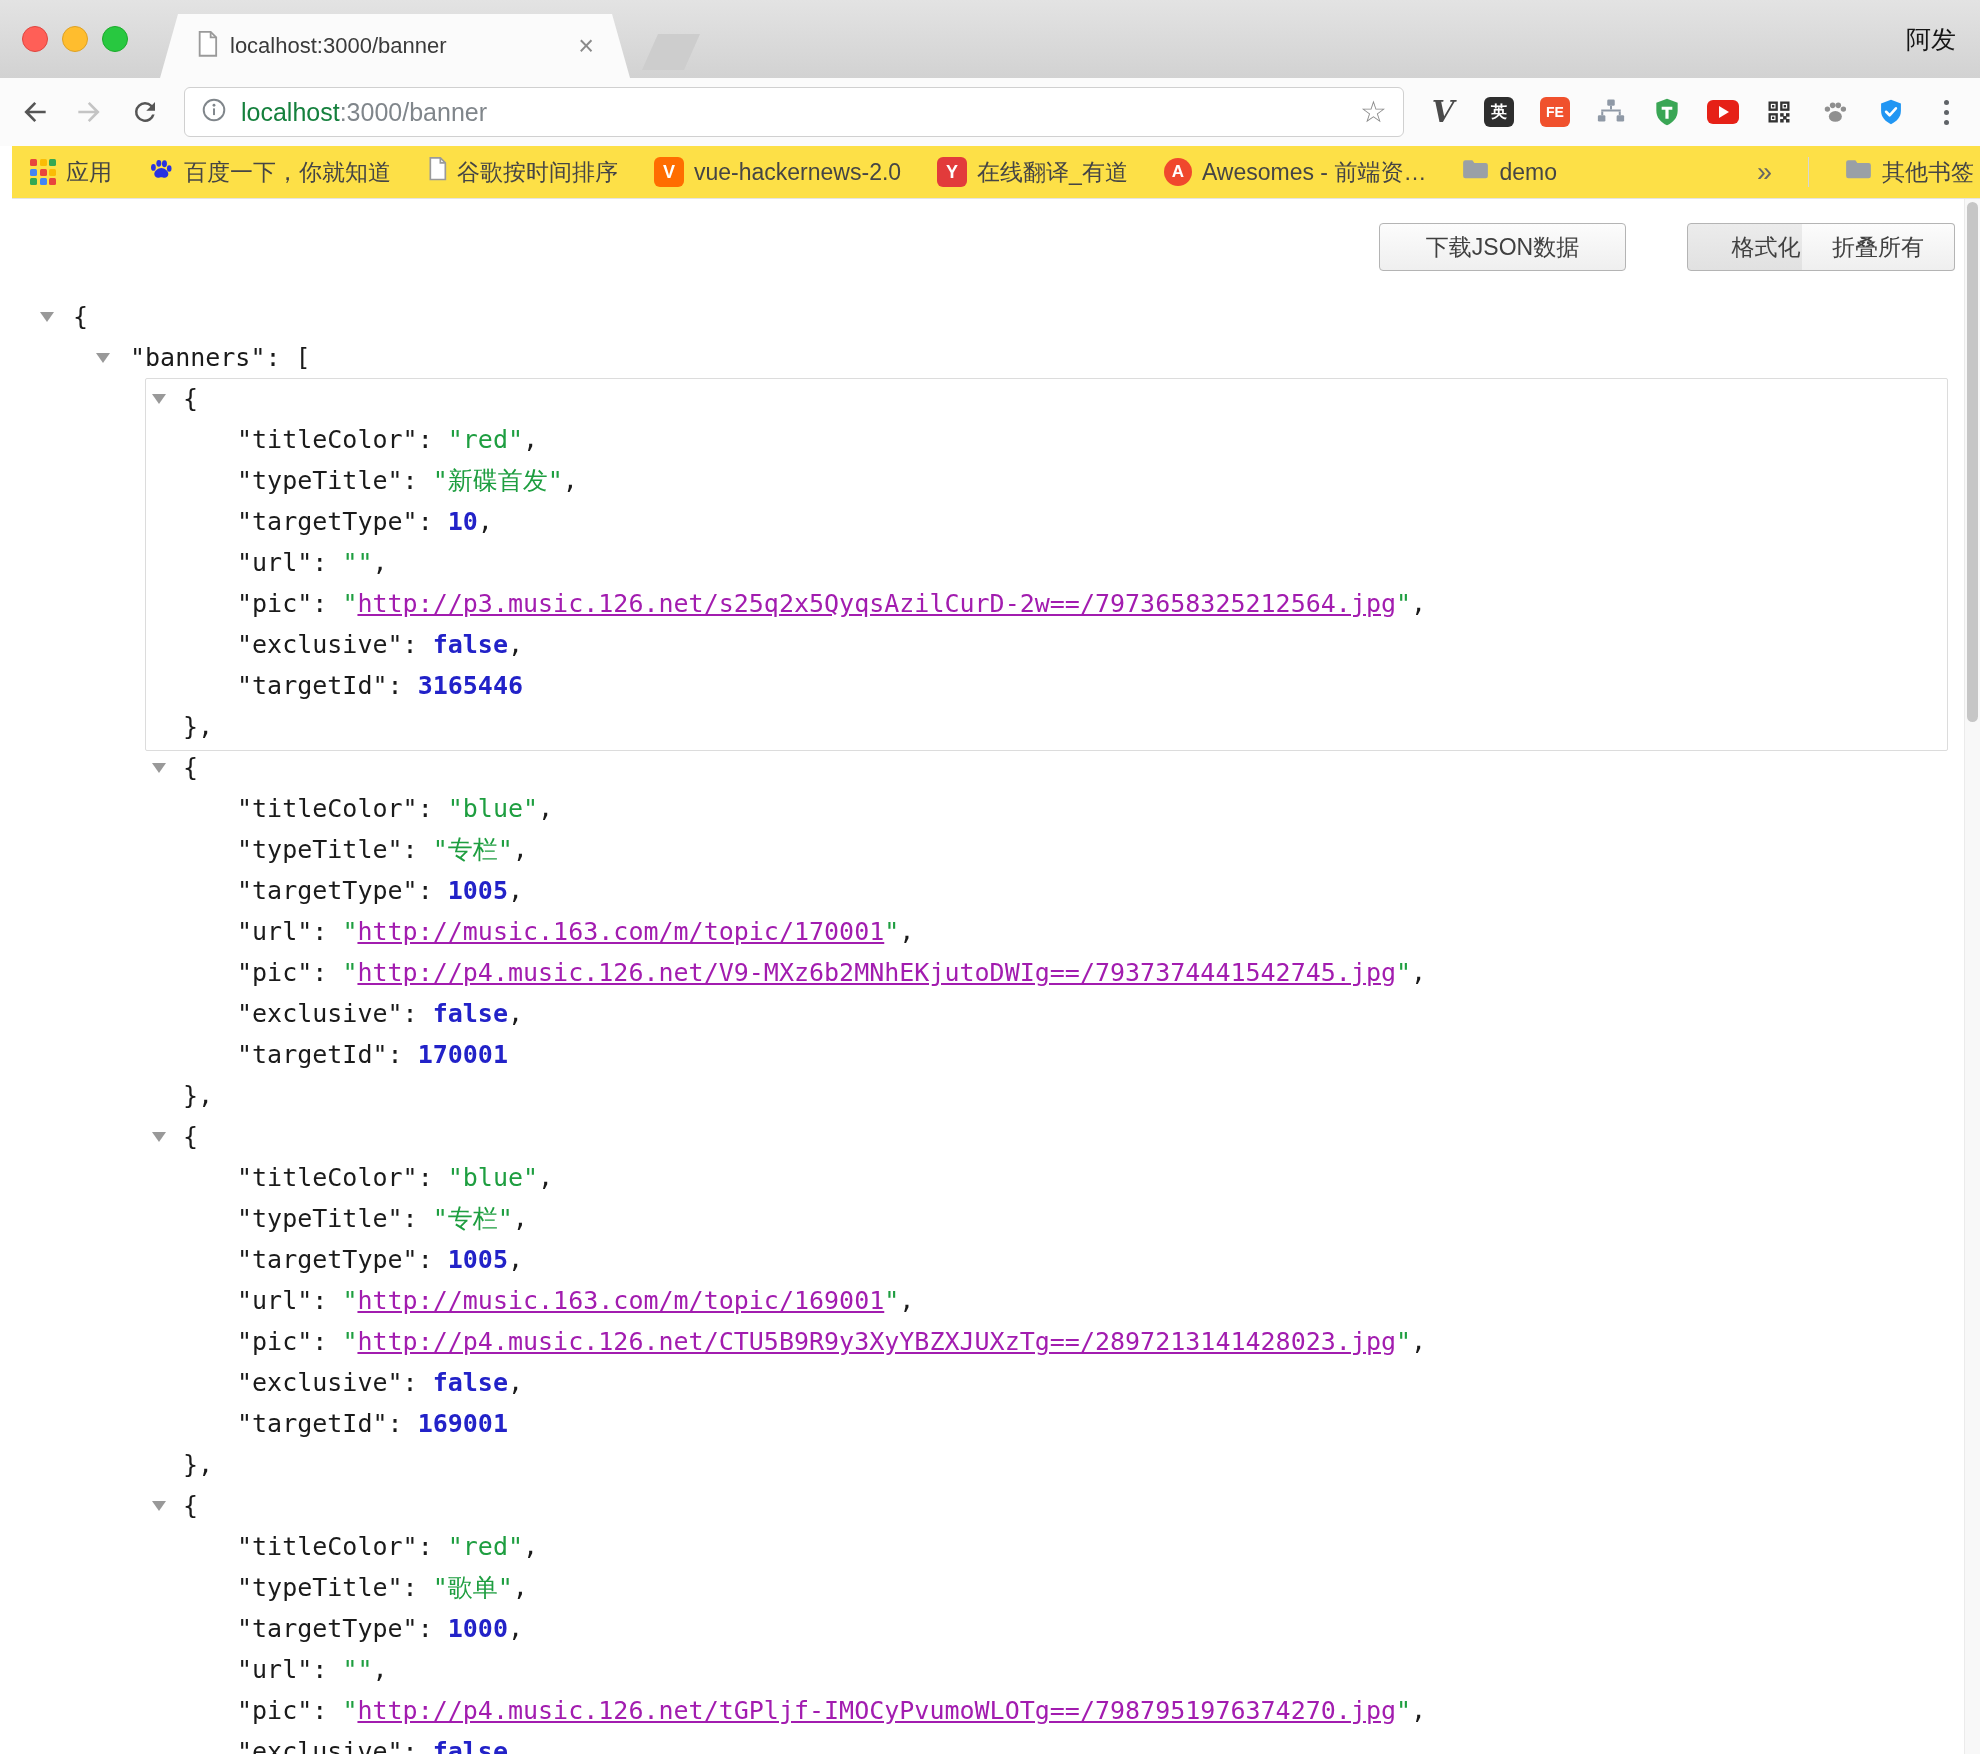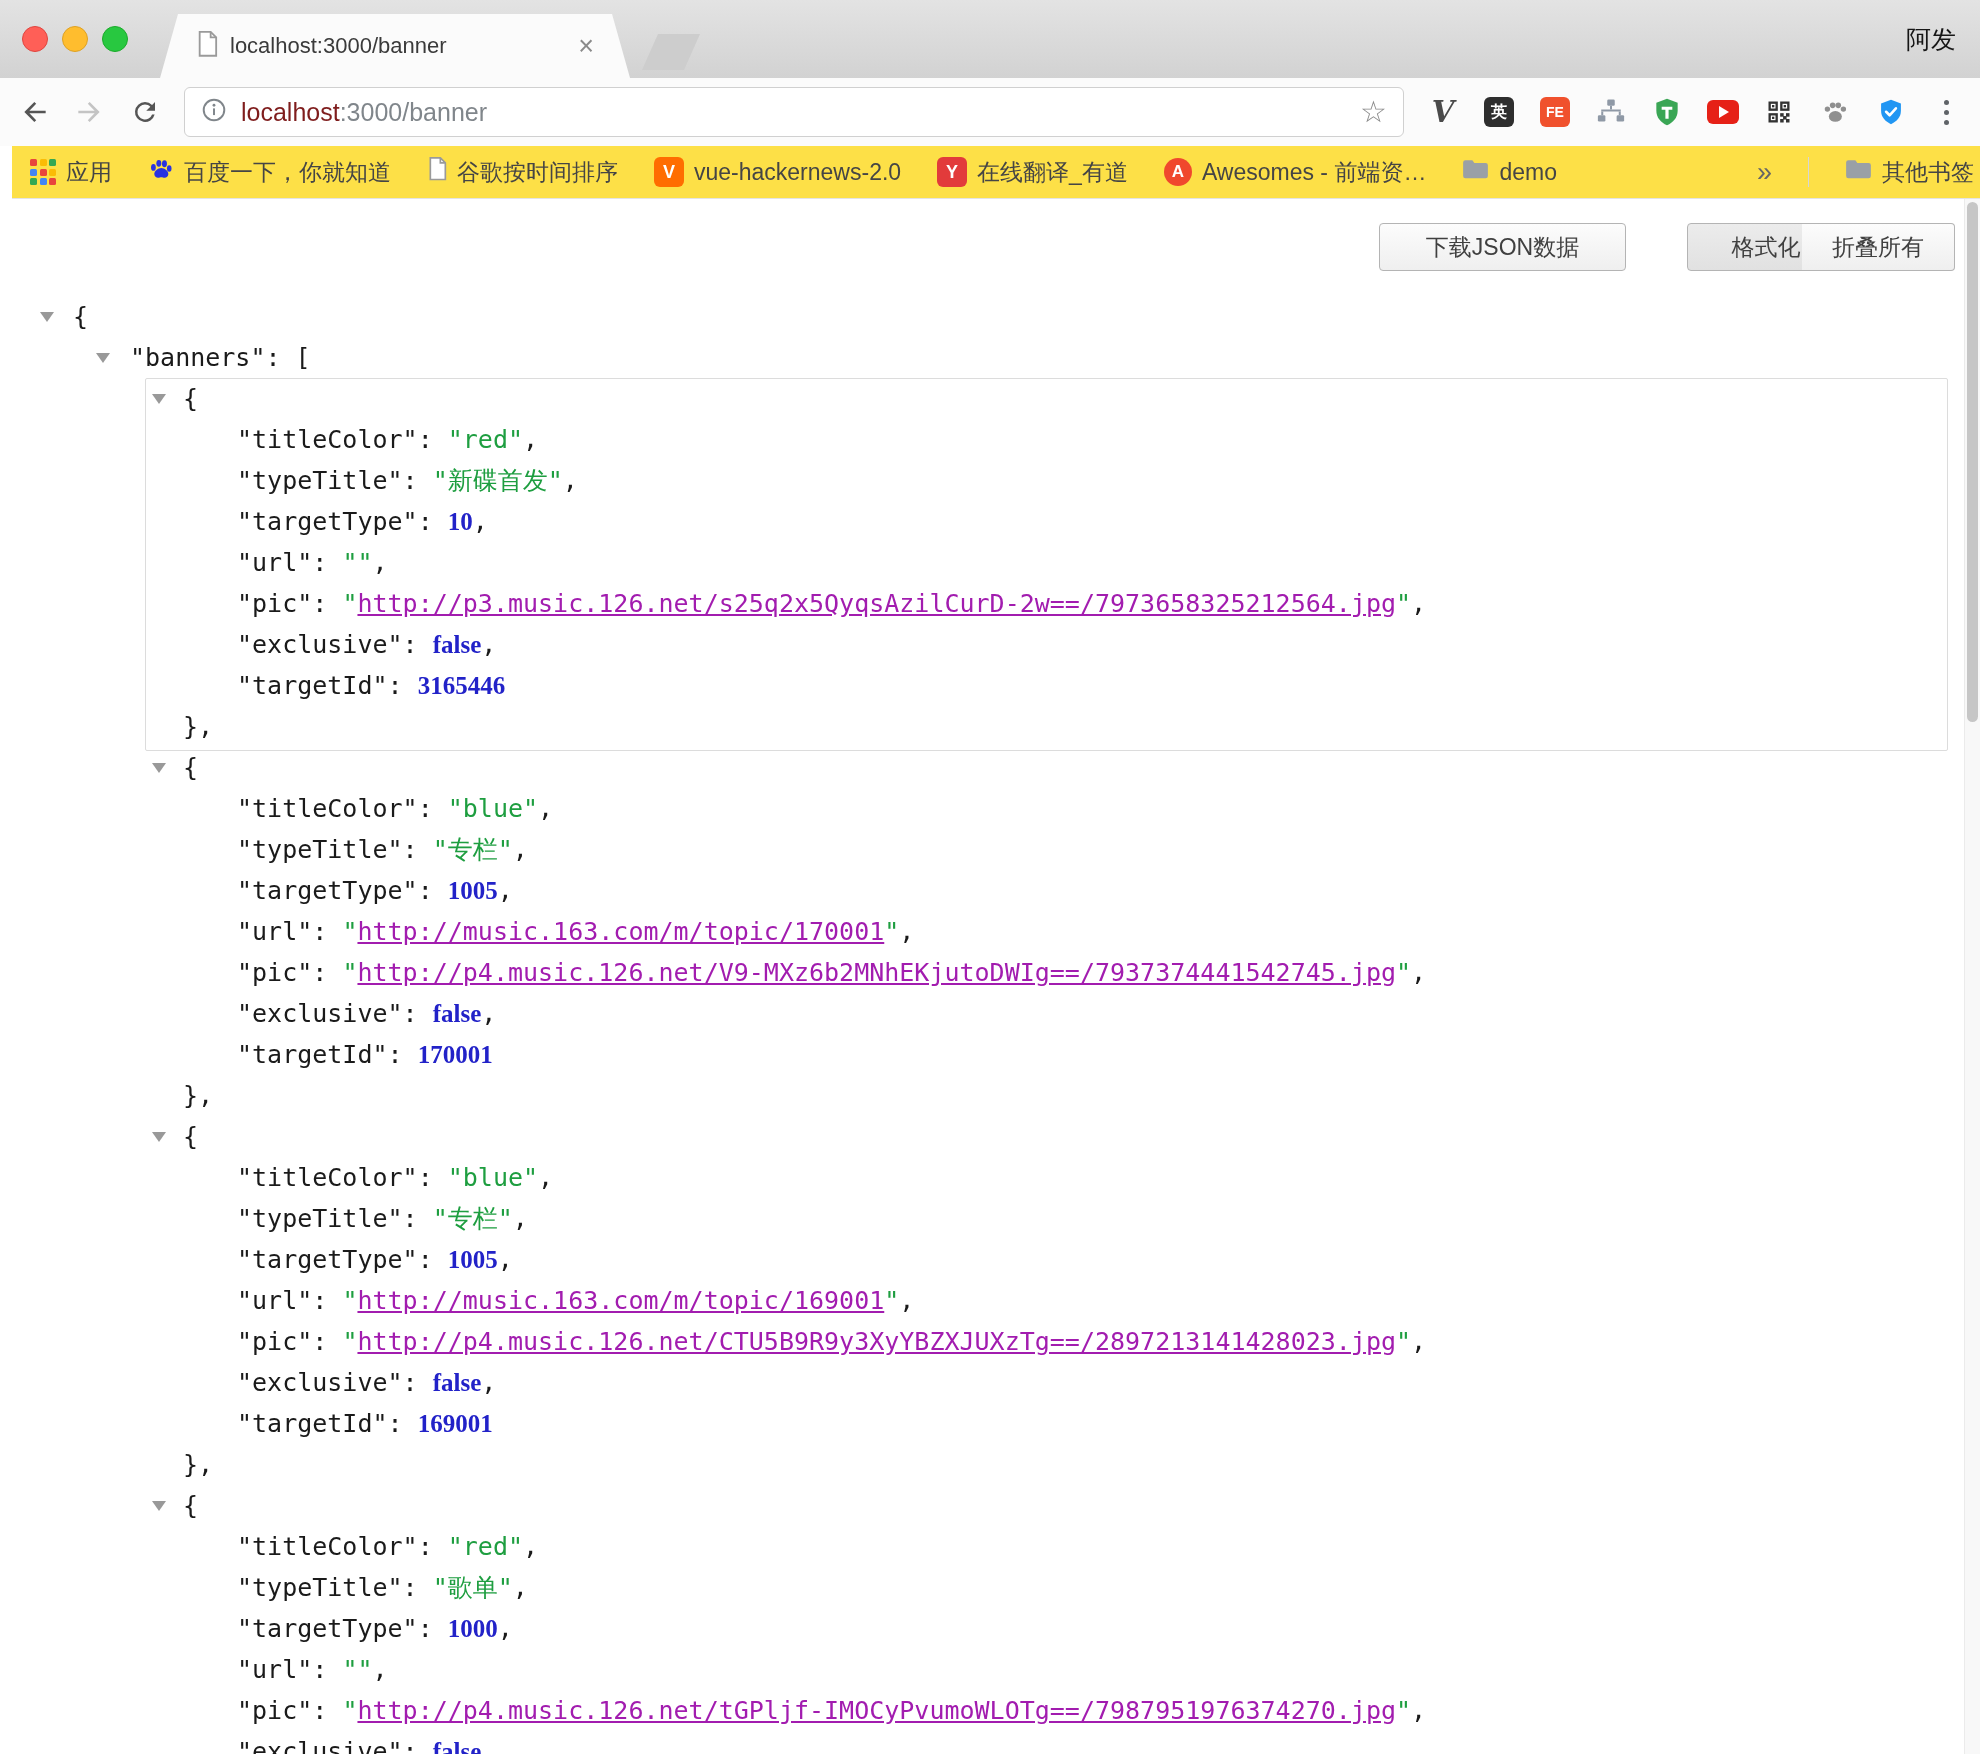--- a/index.html
+++ b/index.html
@@ -26,21 +26,21 @@
     font-size:25px; color:#161616; }
 
   
   .toolbar { position:absolute; top:78px; left:0; width:100%; height:68px; background:#fbfbfb; }
   .navbtn { position:absolute; top:14px; width:42px; height:40px; display:flex;
     align-items:center; justify-content:center; cursor:pointer; }
   .nav-back { left:14px; } .nav-fwd { left:68px; } .nav-reload { left:124px; }
   .omnibox { position:absolute; left:184px; top:9px; width:1220px; height:50px; background:#fff;
     border:1px solid #d0d0d0; border-radius:6px; display:flex; align-items:center; padding:0 16px; }
   .url { font-size:25px; margin-left:14px; white-space:nowrap; }
-  .url .host { color:#7f1d1d; } .url .path { color:#80868b; }
+  .url .host { color:#15803d; } .url .path { color:#80868b; }
   .star { margin-left:auto; font-size:30px; color:#8a8a8a; cursor:pointer;
     font-family:"DejaVu Sans",sans-serif; line-height:1; }
   .extensions { position:absolute; left:1424px; top:14px; height:40px; display:flex; gap:18px; align-items:center; }
   .ext { width:38px; height:38px; display:flex; align-items:center; justify-content:center; cursor:pointer; }
   .sq { width:30px; height:30px; border-radius:6px; color:#fff; display:flex;
     align-items:center; justify-content:center; font-weight:bold; }
   .sq.dark { background:#2e2e2e; font-size:16px; }
   .sq.fe { background:#f0512d; font-size:14px; }
   .vmark { font-family:"DejaVu Serif",serif; font-style:italic; font-weight:bold; font-size:29px; color:#4a4a4a; }
   .yt { width:32px; height:24px; background:#e62117; border-radius:6px; position:relative; display:inline-block; }
@@ -79,21 +79,21 @@
   .json-tree { position:absolute; left:0; top:97px; width:1964px; color:#1a1a1a;
     font-family:"DejaVu Sans Mono","Liberation Mono",monospace; font-size:25px; }
   .jline { position:relative; height:41px; line-height:41px; white-space:pre; }
   .ind0 { padding-left:73px; } .ind1 { padding-left:130px; }
   .ind2 { padding-left:183px; } .ind3 { padding-left:237px; }
   .tri { position:absolute; top:16px; width:0; height:0; cursor:pointer;
     border-left:7px solid transparent; border-right:7px solid transparent; border-top:10px solid #999; }
   .p0 { left:40px; } .p1 { left:96px; } .p2 { left:152px; }
   .k { color:#1a1a1a; } .k::before,.k::after { content:'"'; }
   .s { color:#1e9e40; } .s::before,.s::after { content:'"'; }
-  .n,.b { color:#2222c8; font-weight:bold;font-family:Liberation Serif, serif; }
+  .n,.b { color:#2222c8; font-weight:bold; }
   .pt { color:#1a1a1a; }
   a.jl { color:#a21caf; text-decoration:underline; cursor:pointer; }
   .banner-box { position:relative; }
   .banner-box::before { content:""; position:absolute; left:145px; right:16px; top:0; bottom:-4px;
     border:1px solid #dcdcdc; border-radius:2px; pointer-events:none; }
 
   .scroll-track { position:absolute; right:0; top:0; bottom:0; width:16px; background:#f8f8f8;
     border-left:1px solid #ebebeb; }
   .scroll-thumb { position:absolute; left:2px; top:3px; width:11px; height:520px;
     background:#c6c6c6; border-radius:6px; cursor:pointer; }

